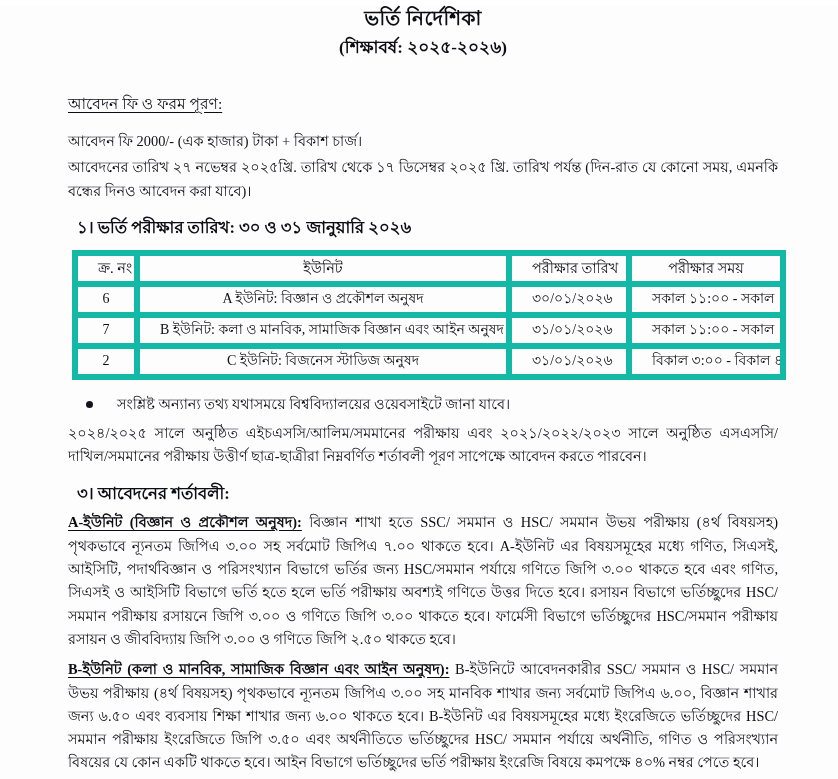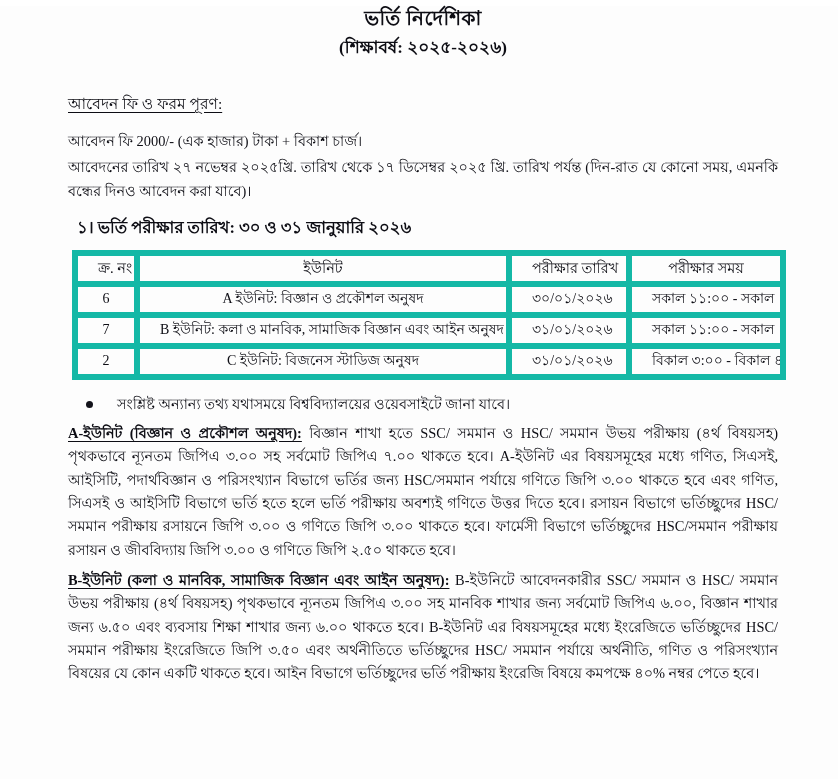--- a/index.html
+++ b/index.html
@@ -178,19 +178,21 @@
         </tr>
       </tbody>
     </table>
   </div>
 
   <div class="bullet-row">
     <span class="bullet-dot"></span>
     <span class="bullet-text">সংশ্লিষ্ট অন্যান্য তথ্য যথাসময়ে বিশ্ববিদ্যালয়ের ওয়েবসাইটে জানা যাবে।</span>
   </div>
 
+  <p class="para">২০২৪/২০২৫ সালে অনুষ্ঠিত এইচএসসি/আলিম/সমমানের পরীক্ষায় এবং ২০২১/২০২২/২০২৩ সালে অনুষ্ঠিত এসএসসি/দাখিল/সমমানের পরীক্ষায় উত্তীর্ণ ছাত্র-ছাত্রীরা নিম্নবর্ণিত শর্তাবলী পূরণ সাপেক্ষে আবেদন করতে পারবেন।</p>
 
+  <div class="numbered-heading">৩। আবেদনের শর্তাবলী:</div>
 
   <p class="para"><span class="lead-label">A-ইউনিট (বিজ্ঞান ও প্রকৌশল অনুষদ):</span><span> বিজ্ঞান শাখা হতে SSC/ সমমান ও HSC/ সমমান উভয় পরীক্ষায় (৪র্থ বিষয়সহ) পৃথকভাবে ন্যূনতম জিপিএ ৩.০০ সহ সর্বমোট জিপিএ ৭.০০ থাকতে হবে। A-ইউনিট এর বিষয়সমূহের মধ্যে গণিত, সিএসই, আইসিটি, পদার্থবিজ্ঞান ও পরিসংখ্যান বিভাগে ভর্তির জন্য HSC/সমমান পর্যায়ে গণিতে জিপি ৩.০০ থাকতে হবে এবং গণিত, সিএসই ও আইসিটি বিভাগে ভর্তি হতে হলে ভর্তি পরীক্ষায় অবশ্যই গণিতে উত্তর দিতে হবে। রসায়ন বিভাগে ভর্তিচ্ছুদের HSC/সমমান পরীক্ষায় রসায়নে জিপি ৩.০০ ও গণিতে জিপি ৩.০০ থাকতে হবে। ফার্মেসী বিভাগে ভর্তিচ্ছুদের HSC/সমমান পরীক্ষায় রসায়ন ও জীববিদ্যায় জিপি ৩.০০ ও গণিতে জিপি ২.৫০ থাকতে হবে।</span></p>
 
   <p class="para"><span class="lead-label">B-ইউনিট (কলা ও মানবিক, সামাজিক বিজ্ঞান এবং আইন অনুষদ):</span><span> B-ইউনিটে আবেদনকারীর SSC/ সমমান ও HSC/ সমমান উভয় পরীক্ষায় (৪র্থ বিষয়সহ) পৃথকভাবে ন্যূনতম জিপিএ ৩.০০ সহ মানবিক শাখার জন্য সর্বমোট জিপিএ ৬.০০, বিজ্ঞান শাখার জন্য ৬.৫০ এবং ব্যবসায় শিক্ষা শাখার জন্য ৬.০০ থাকতে হবে। B-ইউনিট এর বিষয়সমূহের মধ্যে ইংরেজিতে ভর্তিচ্ছুদের HSC/ সমমান পরীক্ষায় ইংরেজিতে জিপি ৩.৫০ এবং অর্থনীতিতে ভর্তিচ্ছুদের HSC/ সমমান পর্যায়ে অর্থনীতি, গণিত ও পরিসংখ্যান বিষয়ের যে কোন একটি থাকতে হবে। আইন বিভাগে ভর্তিচ্ছুদের ভর্তি পরীক্ষায় ইংরেজি বিষয়ে কমপক্ষে ৪০% নম্বর পেতে হবে।</span></p>
 
 </div>
 
 </body></html>

